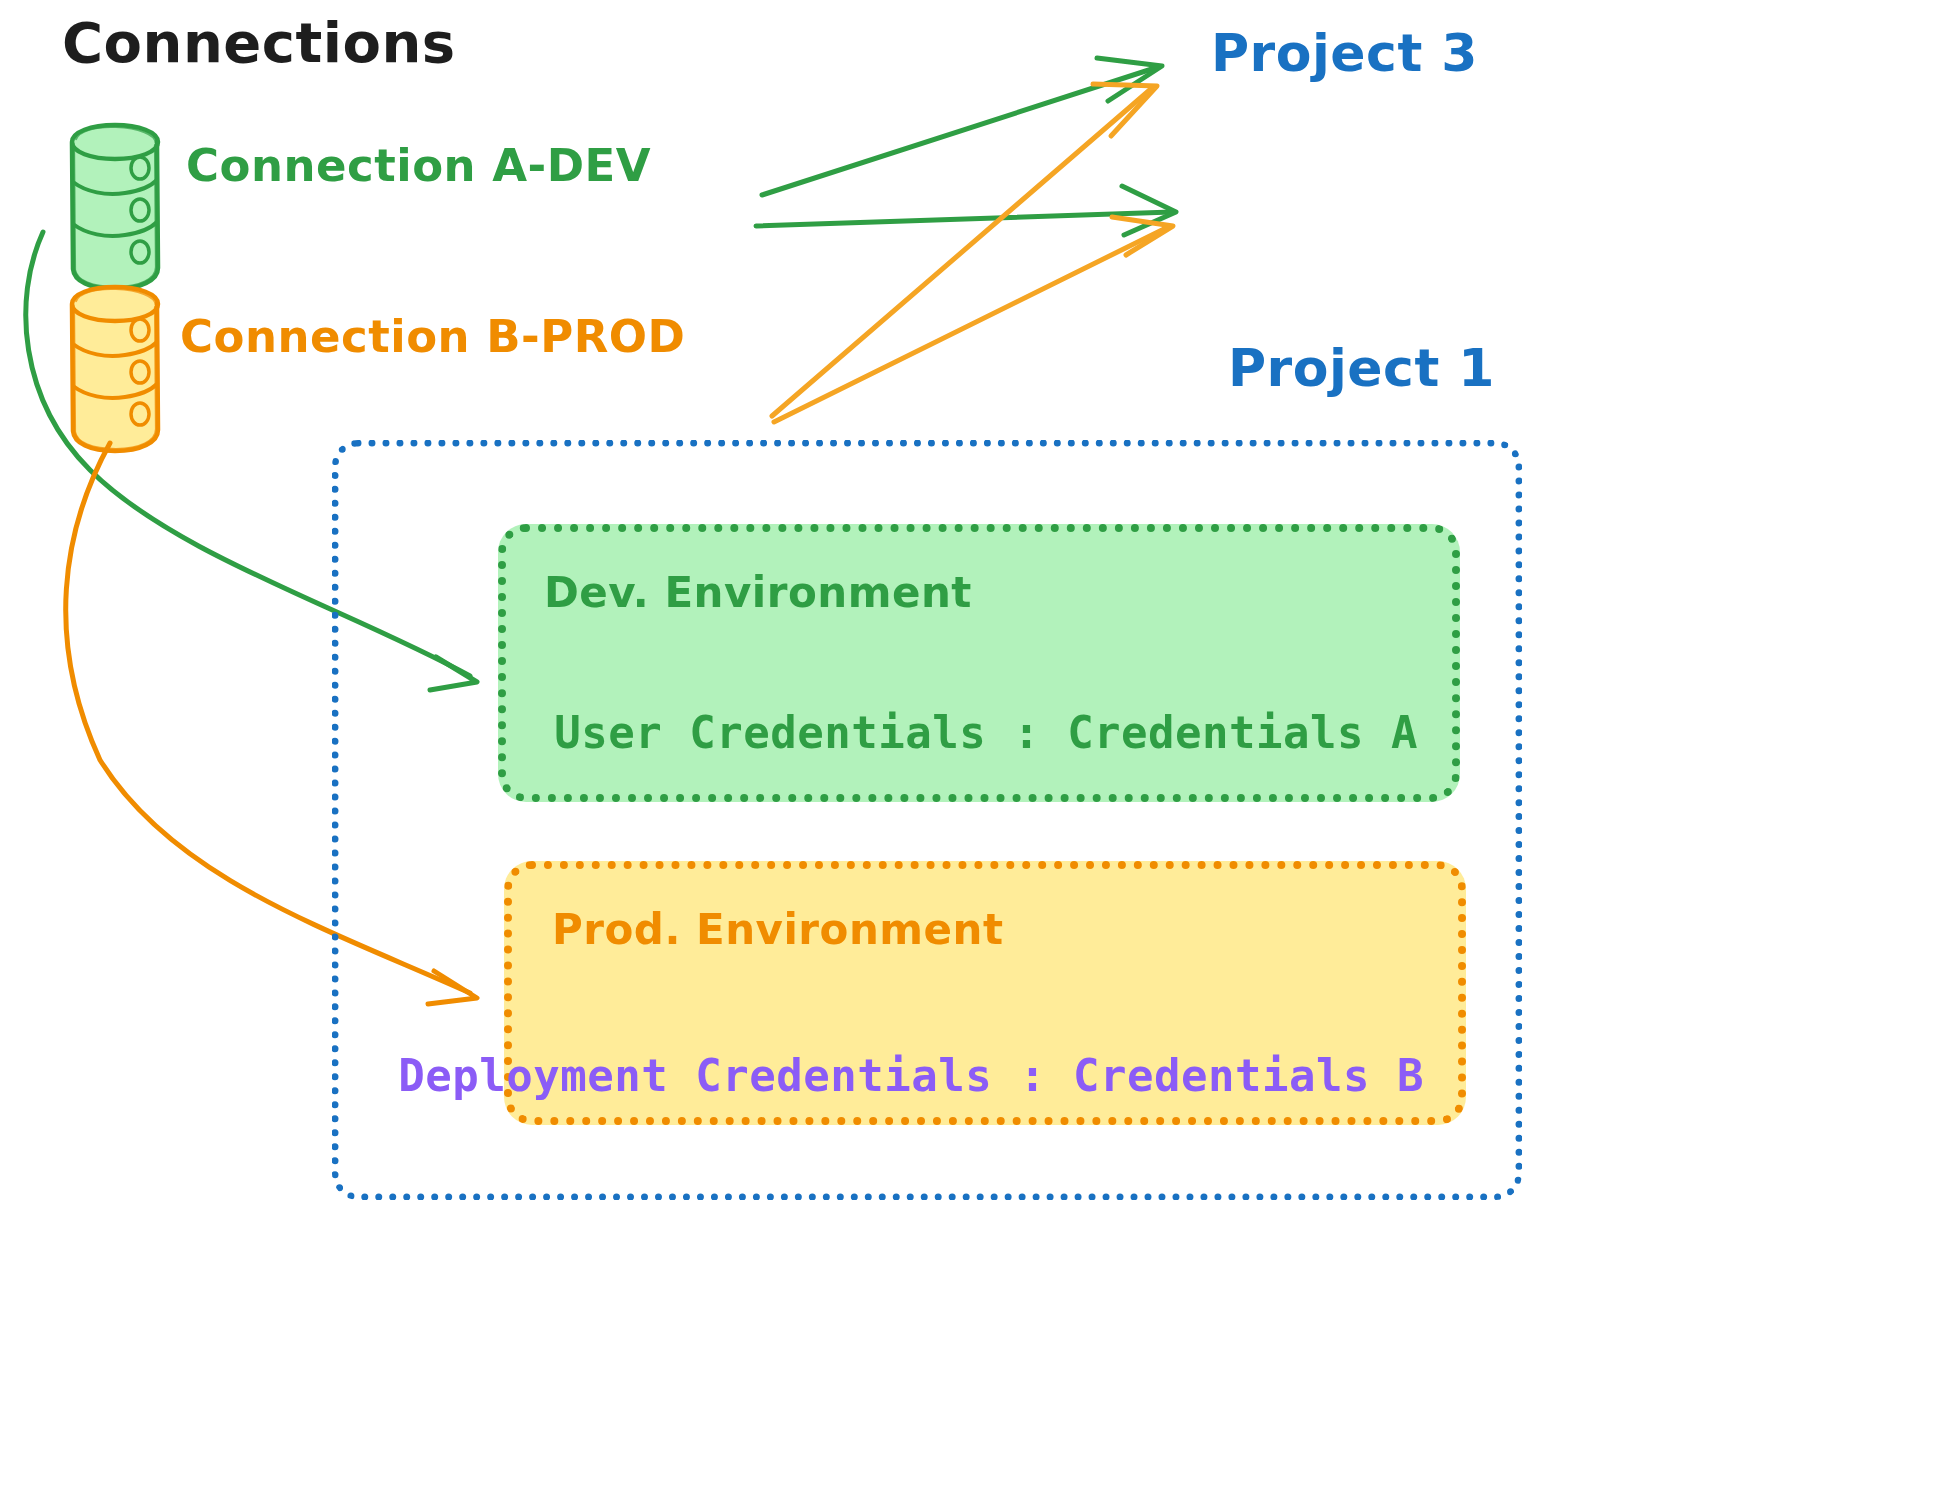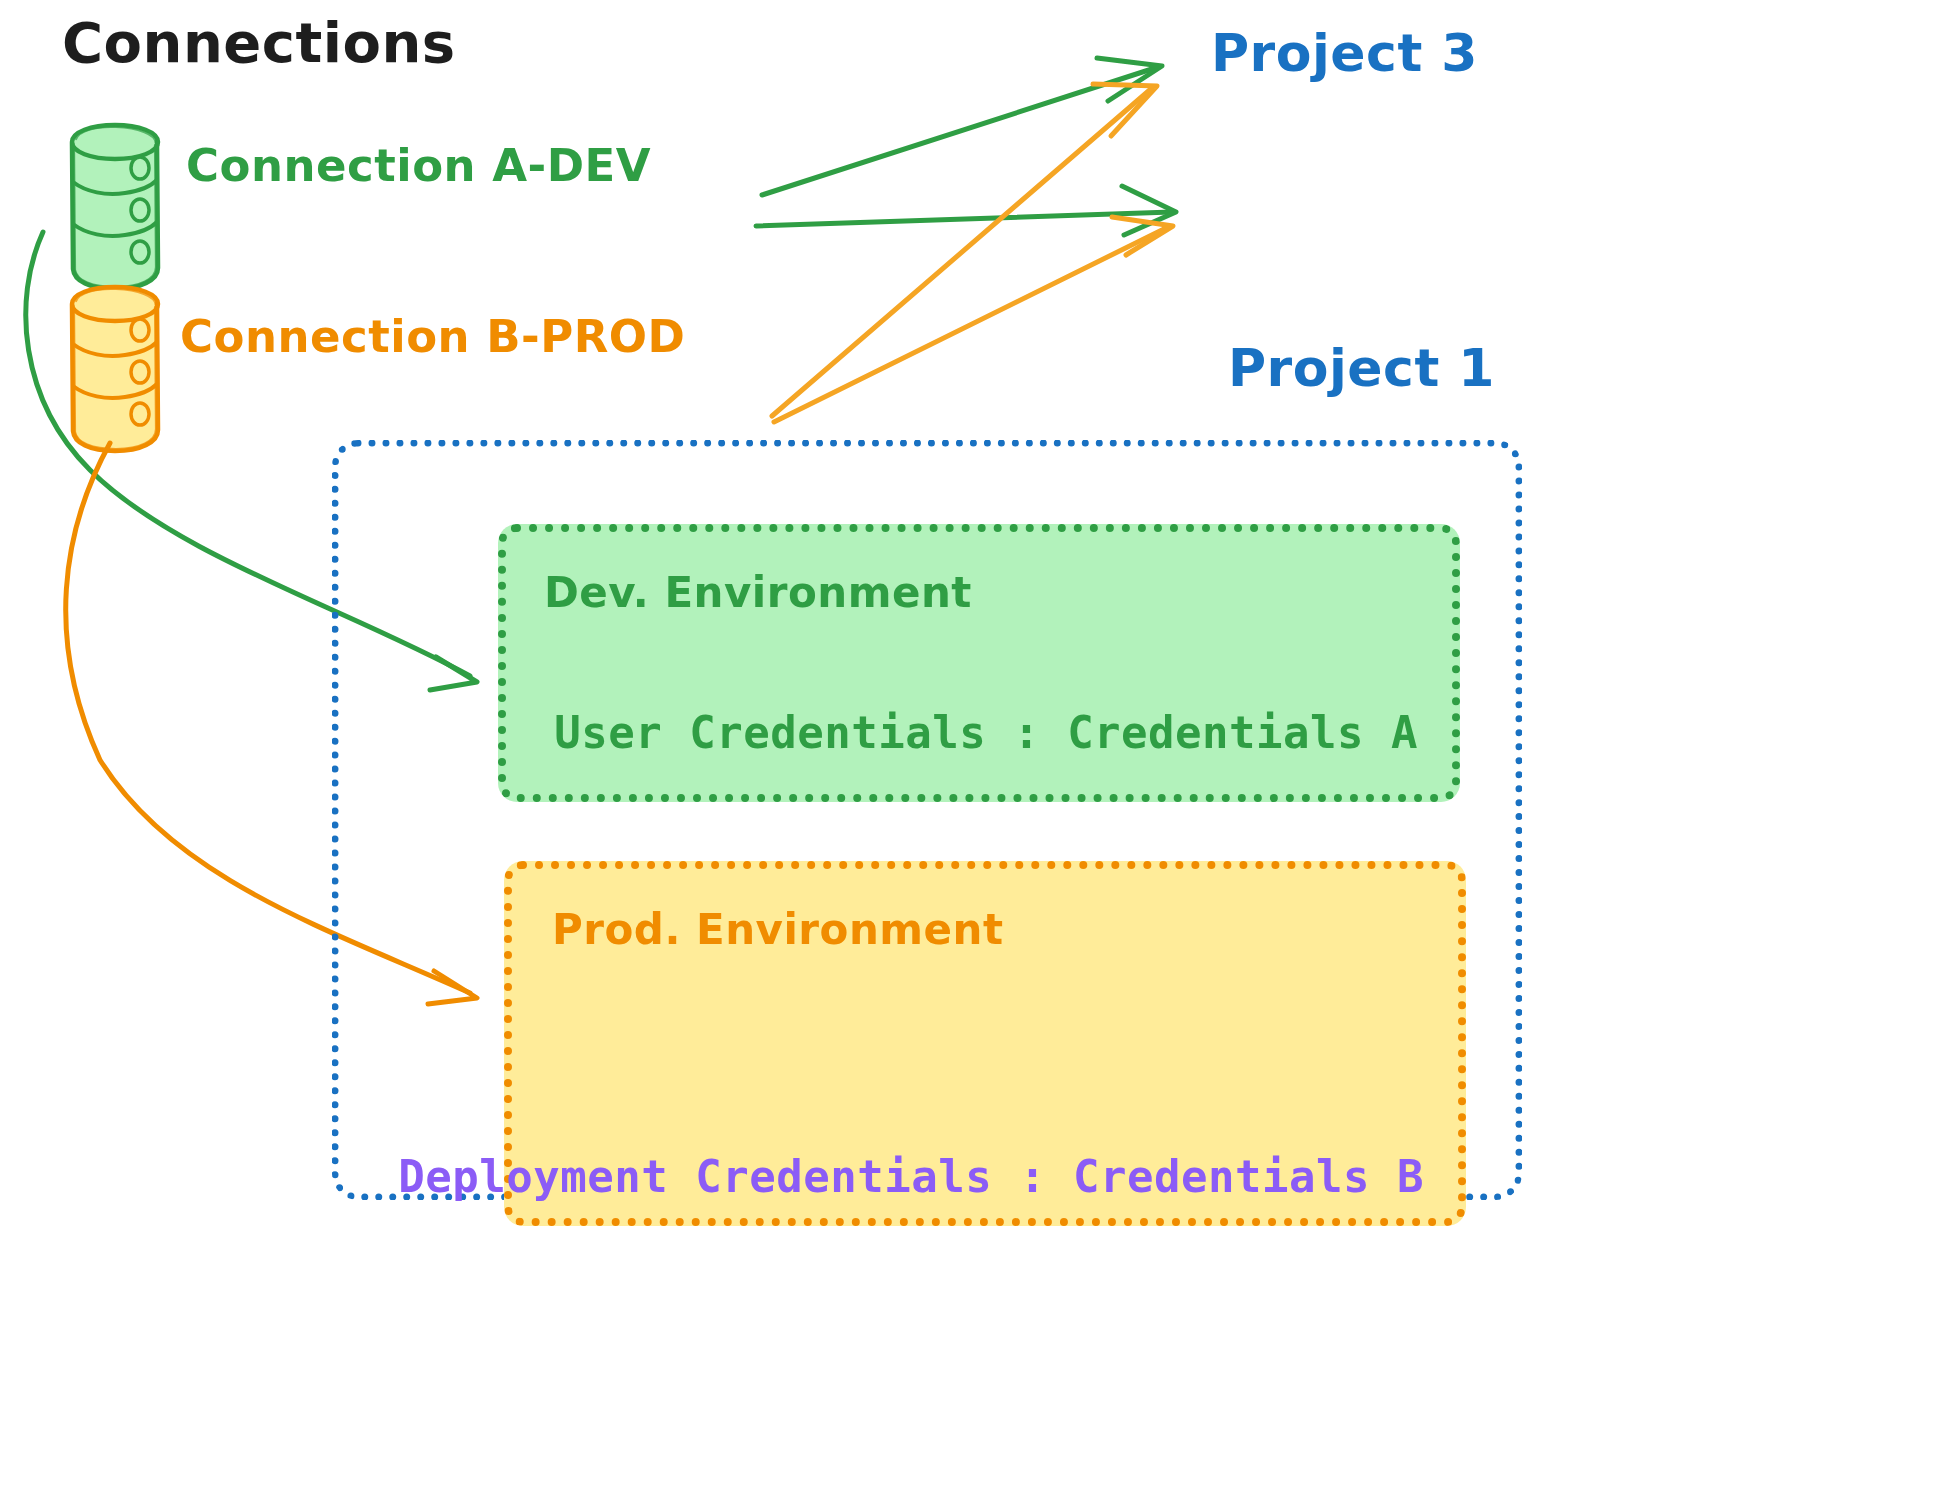--- a/index.html
+++ b/index.html
@@ -78,35 +78,35 @@
     border: 7px dotted #1971c2;
     border-radius: 26px;
     box-sizing: border-box;
     background: transparent;
   }
 
   
   .env-box {
     position: absolute;
     box-sizing: border-box;
-    border-radius: 19px;
+    border-radius: 28px;
   }
   #env-dev {
     left: 498px;
     top: 524px;
     width: 962px;
     height: 278px;
     border: 8px dotted #2f9e44;
     background: #b2f2bb;
   }
   #env-prod {
     left: 504px;
     top: 861px;
     width: 962px;
-    height: 365px;
+    height: 264px;
     border: 8px dotted #f08c00;
     background: #ffec99;
   }
   .env-title {
     position: absolute;
     font-size: 42px;
     white-space: nowrap;
   }
   #env-dev-title { left: 38px; top: 36px; color: #2f9e44; }
   #env-prod-title { left: 40px; top: 36px; color: #f08c00; }

